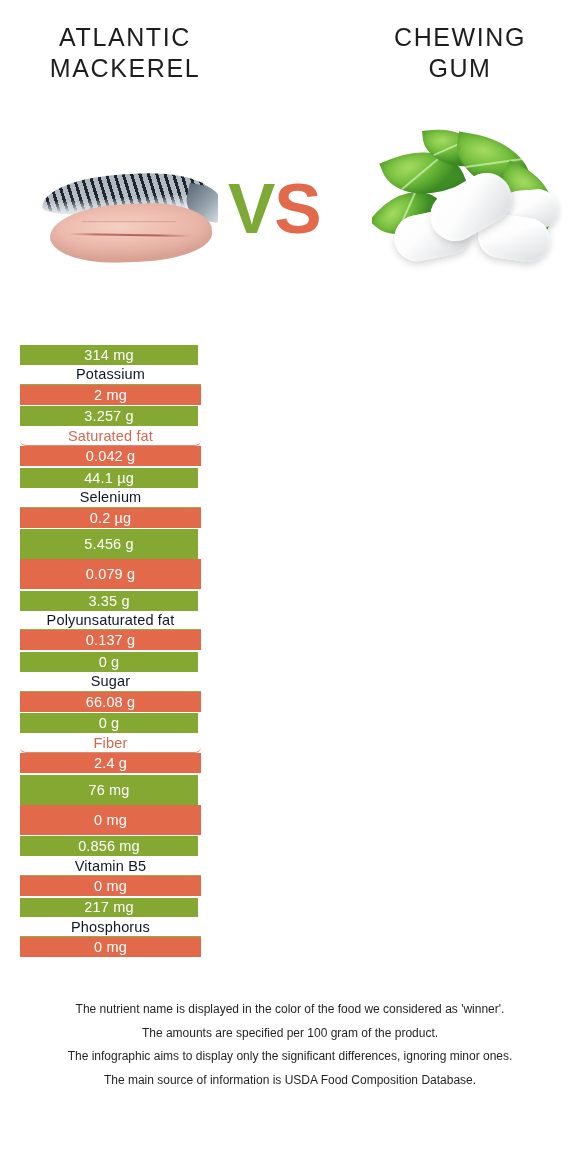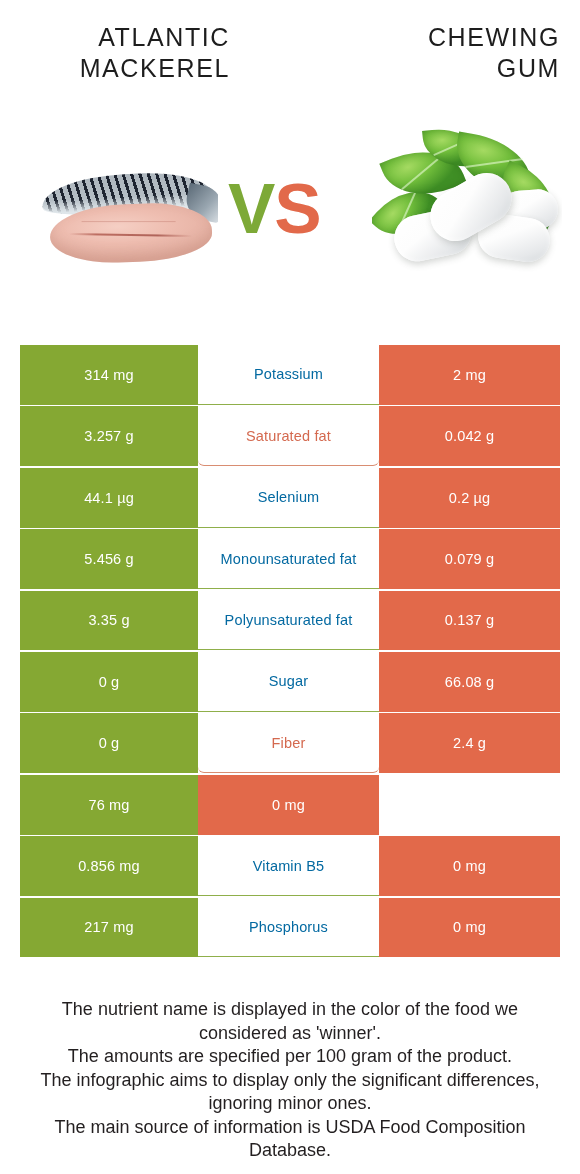--- a/index.html
+++ b/index.html
@@ -31,21 +31,21 @@
   .title {
     position: absolute;
     top: 22px;
     font-family: "Liberation Sans", sans-serif;
     font-weight: 300;
     font-size: 25px;
     line-height: 31px;
     letter-spacing: 1.6px;
     color: #1d1d1d;
     text-transform: uppercase;
-    text-align: right;
+    text-align: center;
   }
   .title-left  { left: 20px;  width: 210px; }
   .title-right { left: 360px; width: 200px; }
 
   
   .vs {
     position: absolute;
     left: 228px;
     top: 178px;
     font-family: "Liberation Sans", sans-serif;
@@ -163,20 +163,21 @@
     left: 20px;
     top: 345px;
     width: 540px;
   }
 
   .row {
     display: flex;
     width: 540px;
     height: 59.8px;
     margin-bottom: 1.6px;
+    flex-direction: column;
   }
   .row:last-child { margin-bottom: 0; }
 
   .cell {
     display: flex;
     align-items: center;
     justify-content: center;
     font-size: 14.5px;
     font-weight: 400;
     letter-spacing: 0.15px;
@@ -204,31 +205,31 @@
     border-bottom: 1px solid transparent;
   }
 
   .cell-right {
     width: 181px;
     background: #E2694A;
     color: #ffffff;
     text-align: right;
   }
 
-  .win-left  .cell-mid-inner { color: #0369a1; border-bottom-color: #8FAF4A; }
+  .win-left  .cell-mid-inner { color: #0f172a; border-bottom-color: #8FAF4A; }
   .win-right .cell-mid-inner { color: #D4694F; border-bottom-color: #D98D72; border-radius: 6px; }
 
   
   .footer {
     position: absolute;
     left: 26px;
     top: 998px;
     width: 528px;
     text-align: center;
-    font-size: 18px;
+    font-size: 12px;
     line-height: 23.5px;
     color: #231f20;
   }
   .footer p { margin: 0; }
 </style>
 </head>
 <body>
 
 <div class="page">
 
@@ -276,23 +277,20 @@
       </div>
       <div class="row win-left">
         <div class="cell cell-left">44.1 µg</div>
         <div class="cell cell-mid">
           <div class="cell-mid-inner">Selenium</div>
         </div>
         <div class="cell cell-right">0.2 µg</div>
       </div>
       <div class="row win-left">
         <div class="cell cell-left">5.456 g</div>
-        <div class="cell cell-mid">
-          <div class="cell-mid-inner">Monounsaturated fat</div>
-        </div>
         <div class="cell cell-right">0.079 g</div>
       </div>
       <div class="row win-left">
         <div class="cell cell-left">3.35 g</div>
         <div class="cell cell-mid">
           <div class="cell-mid-inner">Polyunsaturated fat</div>
         </div>
         <div class="cell cell-right">0.137 g</div>
       </div>
       <div class="row win-left">

